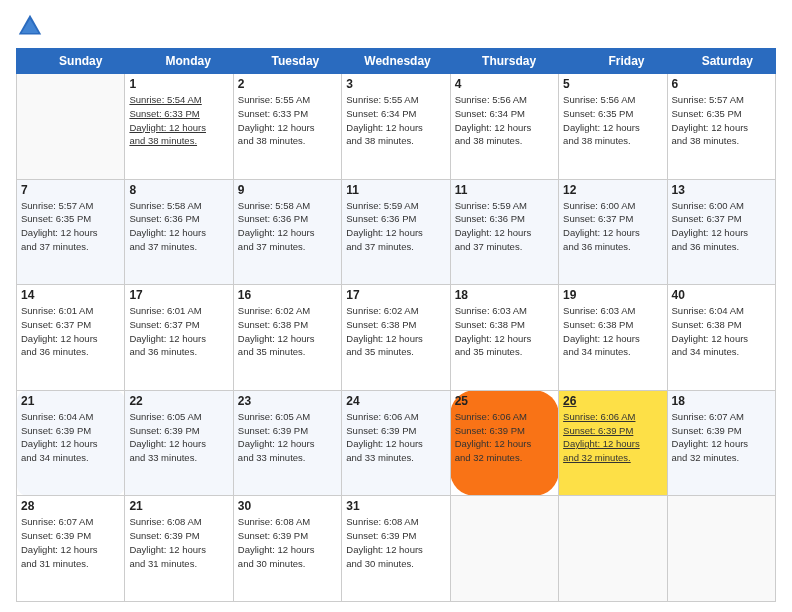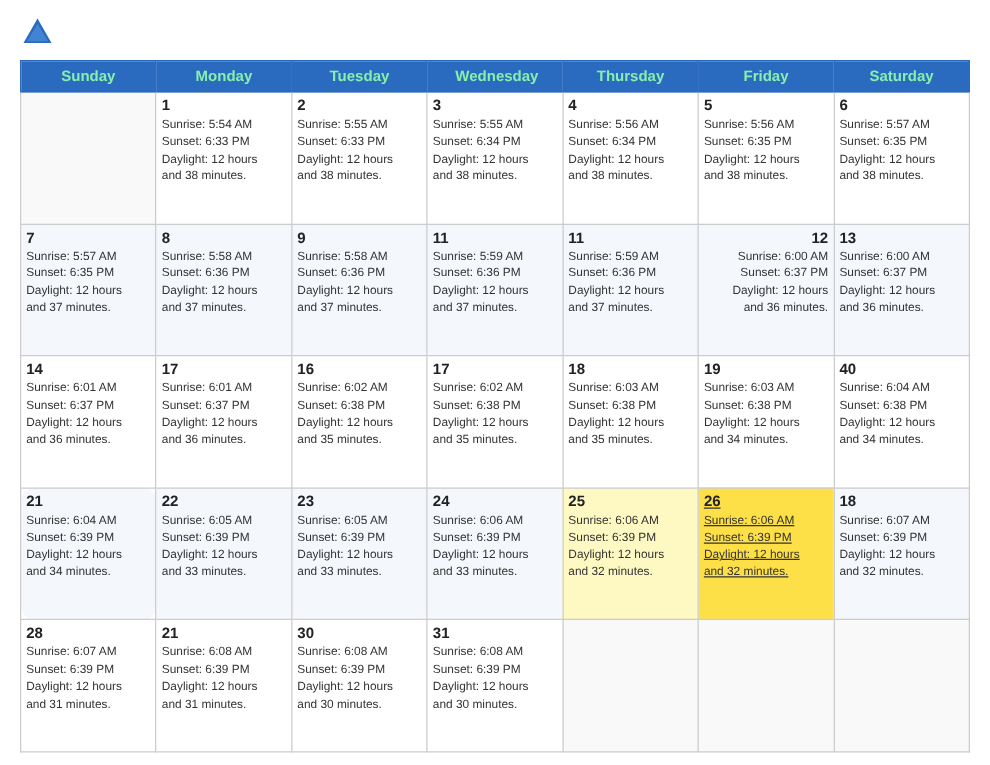--- a/index.html
+++ b/index.html
@@ -60,25 +60,25 @@
       color: #444;
     }
     .calendar {
       flex: 1;
       border-collapse: collapse;
       width: 100%;
       table-layout: fixed;
     }
     .calendar th {
       background: #2a6bbf;
-      color: #86efac;
+      color: #ffffff;
       font-size: 12px;
       font-weight: bold;
       padding: 5px 22px;
-      text-align: center;
+      text-align: right;
       border: 1px solid #2a6bbf;
     }
     .calendar td {
       vertical-align: top;
       border: 1px solid #ccc;
       padding: 3px 4px;
       font-size: 10px;
       color: #333;
       background: #fff;
       height: 82px;
@@ -136,21 +136,21 @@
           <th>Thursday</th>
           <th>Friday</th>
           <th>Saturday</th>
         </tr>
     </thead>
     <tbody id="calendar-body">
     <tr>
           <td class="empty"></td>
           <td>
             <span class="day-num">1</span>
-            <div class="day-info" style="white-space: pre-line;">Sunrise: 5:54 AM
+            <div class="day-info" style="white-space: pre-line; text-decoration: underline;">Sunrise: 5:54 AM
 Sunset: 6:33 PM
 Daylight: 12 hours
 and 38 minutes.</div>
           </td>
           <td>
             <span class="day-num">2</span>
             <div class="day-info" style="white-space: pre-line;">Sunrise: 5:55 AM
 Sunset: 6:33 PM
 Daylight: 12 hours
 and 38 minutes.</div>
@@ -213,21 +213,21 @@
 Daylight: 12 hours
 and 37 minutes.</div>
           </td>
           <td style="background: rgb(244, 247, 252);">
             <span class="day-num">11</span>
             <div class="day-info" style="white-space: pre-line;">Sunrise: 5:59 AM
 Sunset: 6:36 PM
 Daylight: 12 hours
 and 37 minutes.</div>
           </td>
-          <td style="background: rgb(244, 247, 252); text-align: right;">
+          <td style="background: rgb(244, 247, 252);">
             <span class="day-num">12</span>
             <div class="day-info" style="white-space: pre-line;">Sunrise: 6:00 AM
 Sunset: 6:37 PM
 Daylight: 12 hours
 and 36 minutes.</div>
           </td>
           <td style="background: rgb(244, 247, 252);">
             <span class="day-num">13</span>
             <div class="day-info" style="white-space: pre-line;">Sunrise: 6:00 AM
 Sunset: 6:37 PM
@@ -308,21 +308,21 @@
 Daylight: 12 hours
 and 33 minutes.</div>
           </td>
           <td style="background: rgb(244, 247, 252); margin-top: 29px;">
             <span class="day-num">24</span>
             <div class="day-info" style="white-space: pre-line;">Sunrise: 6:06 AM
 Sunset: 6:39 PM
 Daylight: 12 hours
 and 33 minutes.</div>
           </td>
-          <td style="background: #fef9c3;">
+          <td style="background: #f97316; border-radius: 25px;">
             <span class="day-num">25</span>
             <div class="day-info" style="white-space: pre-line;">Sunrise: 6:06 AM
 Sunset: 6:39 PM
 Daylight: 12 hours
 and 32 minutes.</div>
           </td>
           <td style="background: #fde047; text-decoration: underline;">
             <span class="day-num">26</span>
             <div class="day-info" style="white-space: pre-line;">Sunrise: 6:06 AM
 Sunset: 6:39 PM

